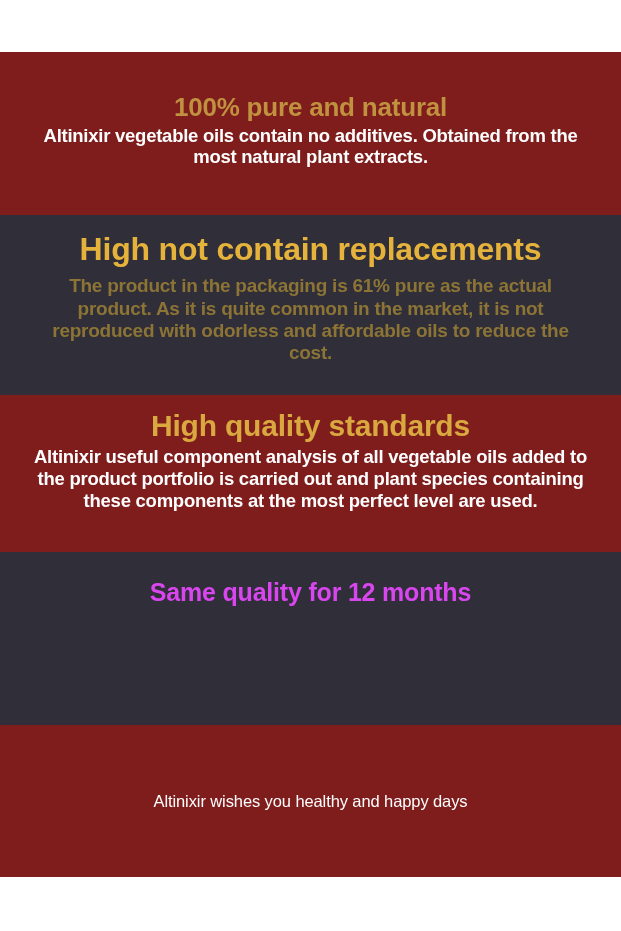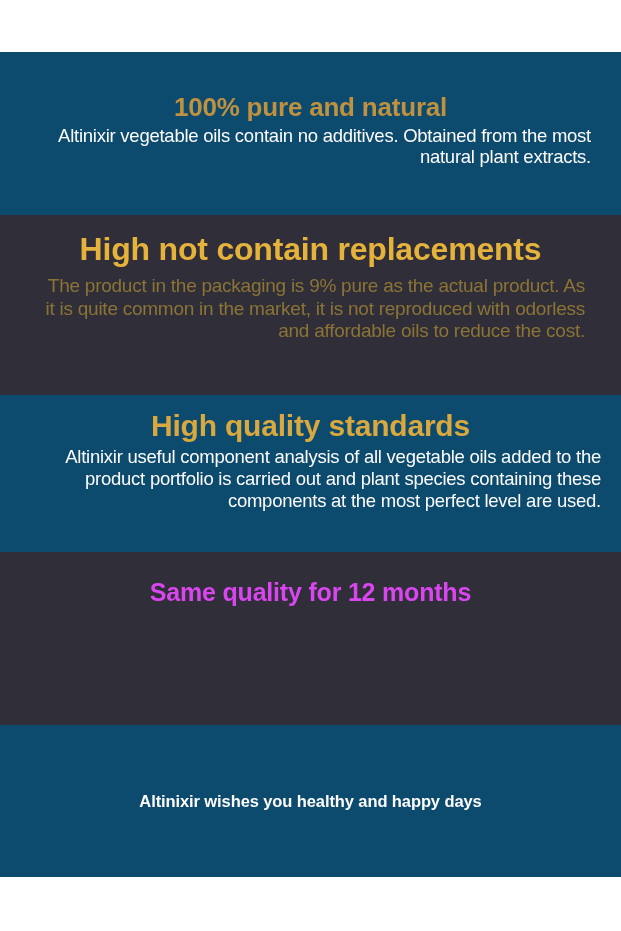--- a/index.html
+++ b/index.html
@@ -21,35 +21,34 @@
     width: 621px;
     height: 825px;
     overflow: hidden;
   }
   .panel {
     box-sizing: border-box;
     width: 621px;
     text-align: center;
     padding: 0 12px;
   }
-  .panel-warm { background: #0c4a6e; }
+  .panel-warm { background: #7f1d1d; }
   .panel-cool { background: #302e38; }
 
   .heading {
     font-weight: bold;
     letter-spacing: -0.2px;
     margin: 0;
     line-height: 1.1;
   }
   .body {
-    font-weight: normal;
+    font-weight: bold;
     margin: 0;
     line-height: 1.18;
     letter-spacing: -0.25px;
-    text-align: right;
   }
   .body-white { color: #fdfdfd; }
 
   
   #panel-pure { height: 163px; padding-top: 41px; }
   #panel-pure .heading {
     color: #c0913f;
     font-size: 26px;
   }
   #panel-pure .body {
@@ -98,39 +97,39 @@
 
   
   #panel-closing {
     height: 152px;
     display: flex;
     align-items: center;
     justify-content: center;
   }
   #panel-closing .closing-text {
     color: #fdfdfd;
-    font-weight: bold;
+    font-weight: normal;
     font-size: 16.5px;
     letter-spacing: -0.1px;
     margin: 10px;
   }
 </style>
 </head>
 <body>
 
 <div id="infographic">
 
   <section class="panel panel-warm" id="panel-pure">
     <h2 class="heading">100% pure and natural</h2>
     <p class="body">Altinixir vegetable oils contain no additives. Obtained from the most natural plant extracts.</p>
   </section>
 
   <section class="panel panel-cool" id="panel-replacements">
     <h2 class="heading">High not contain replacements</h2>
-    <p class="body">The product in the packaging is 9% pure as the actual product. As it is quite common in the market, it is not reproduced with odorless and affordable oils to reduce the cost.</p>
+    <p class="body">The product in the packaging is 61% pure as the actual product. As it is quite common in the market, it is not reproduced with odorless and affordable oils to reduce the cost.</p>
   </section>
 
   <section class="panel panel-warm" id="panel-standards">
     <h2 class="heading">High quality standards</h2>
     <p class="body body-white">Altinixir useful component analysis of all vegetable oils added to the product portfolio is carried out and plant species containing these components at the most perfect level are used.</p>
   </section>
 
   <section class="panel panel-cool" id="panel-twelve-months">
     <h2 class="heading">Same quality for 12 months</h2>
   </section>

